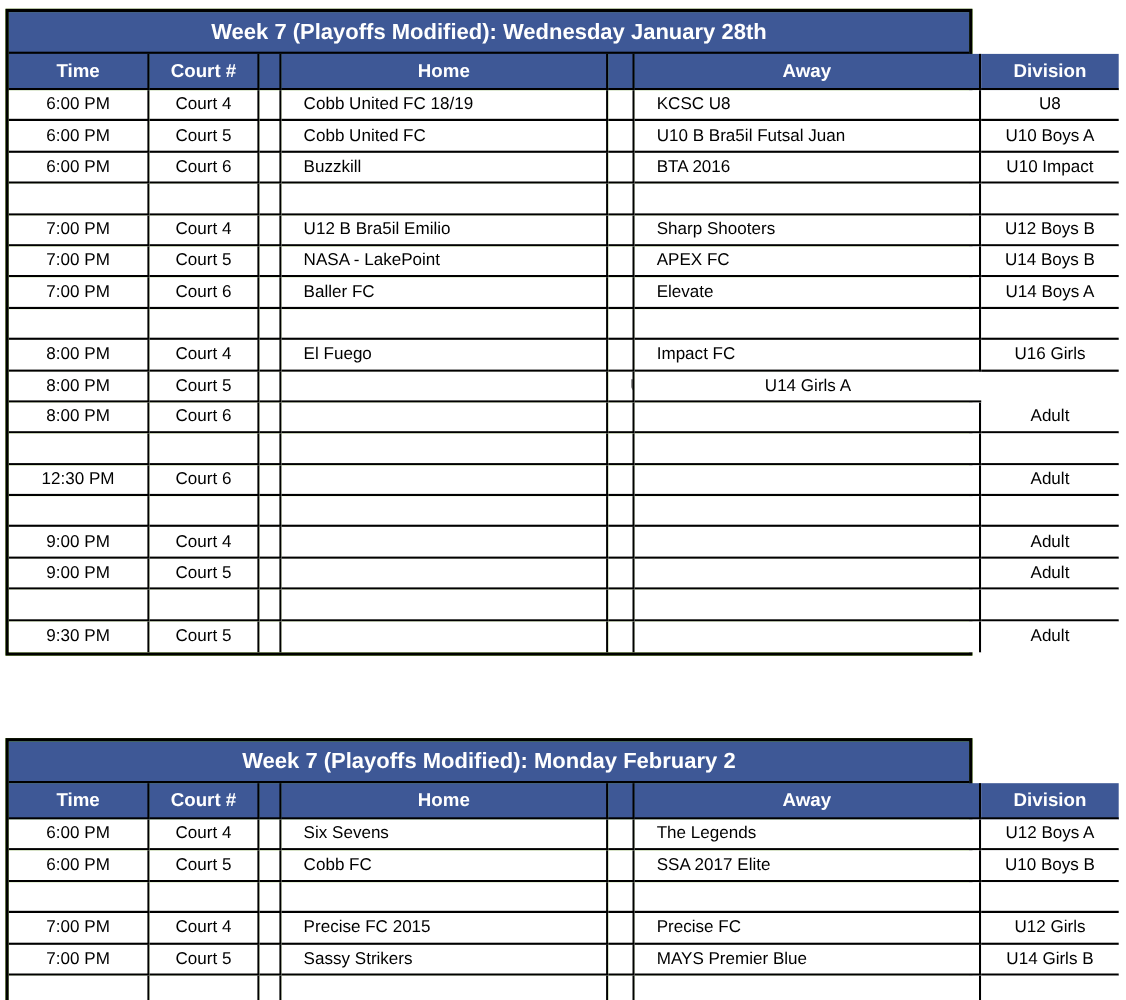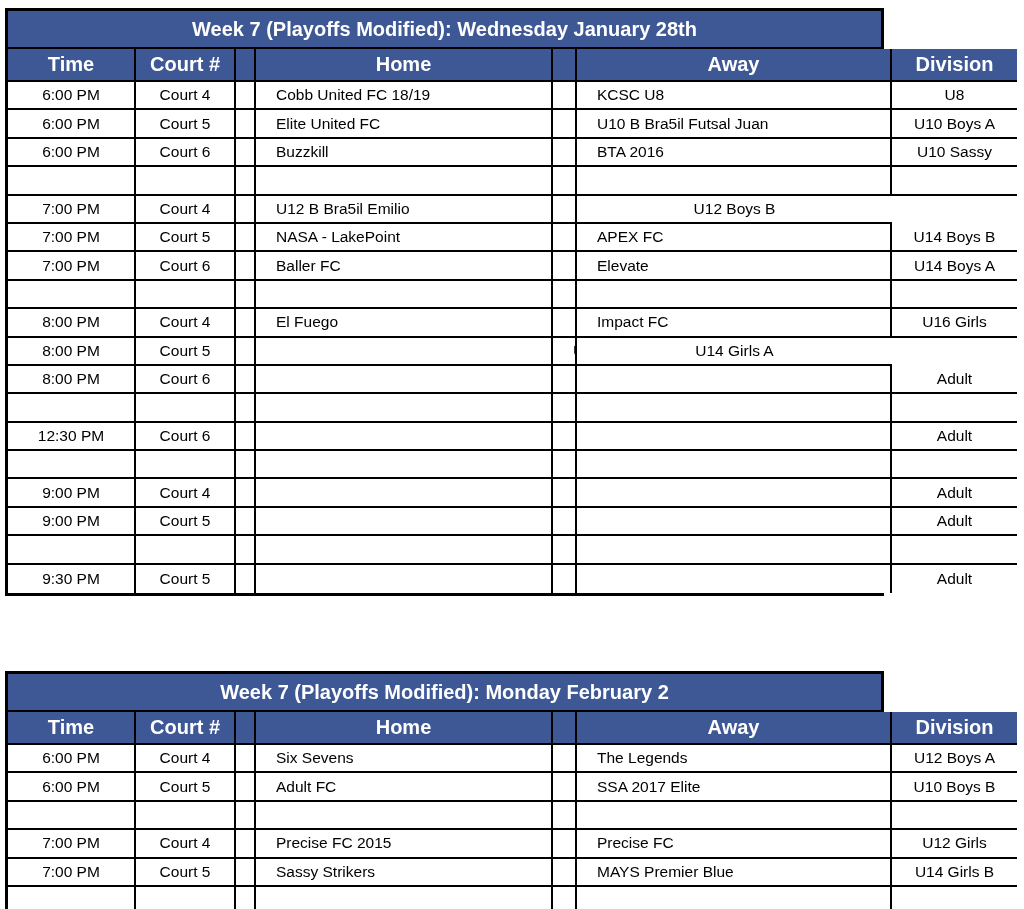--- a/index.html
+++ b/index.html
@@ -35,21 +35,21 @@
     border-bottom: 2px solid var(--border);
   }
   .hrow, .row {
     display: grid;
     grid-template-columns: 128px 100px 20px 297px 24px 315px 125px;
   }
   .hcell {
     height: 33px;
     background: var(--header-bg);
     color: var(--header-text);
-    font-size: 20px;
+    font-size: 17px;
     font-weight: bold;
     display: flex;
     align-items: center;
     justify-content: center;
     border-right: 2px solid var(--border);
     border-bottom: 2px solid var(--border);
   }
   .hcell:last-child { border-right: none; }
   .cell {
     height: 28.4px;
@@ -91,49 +91,50 @@
         <div class="cell c-sep"></div>
         <div class="cell c-home">Cobb United FC 18/19</div>
         <div class="cell c-sep"></div>
         <div class="cell c-away">KCSC U8</div>
         <div class="cell c-div">U8</div>
       </div>
       <div class="row">
         <div class="cell c-time">6:00 PM</div>
         <div class="cell c-court">Court 5</div>
         <div class="cell c-sep"></div>
-        <div class="cell c-home">Elite United FC</div>
+        <div class="cell c-home">Cobb United FC</div>
         <div class="cell c-sep"></div>
         <div class="cell c-away">U10 B Bra5il Futsal Juan</div>
         <div class="cell c-div">U10 Boys A</div>
       </div>
       <div class="row">
         <div class="cell c-time">6:00 PM</div>
         <div class="cell c-court">Court 6</div>
         <div class="cell c-sep"></div>
         <div class="cell c-home">Buzzkill</div>
         <div class="cell c-sep"></div>
         <div class="cell c-away">BTA 2016</div>
-        <div class="cell c-div">U10 Sassy</div>
+        <div class="cell c-div">U10 Impact</div>
       </div>
       <div class="row">
         <div class="cell c-time"></div>
         <div class="cell c-court"></div>
         <div class="cell c-sep"></div>
         <div class="cell c-home"></div>
         <div class="cell c-sep"></div>
         <div class="cell c-away"></div>
         <div class="cell c-div"></div>
       </div>
       <div class="row">
         <div class="cell c-time">7:00 PM</div>
         <div class="cell c-court">Court 4</div>
         <div class="cell c-sep"></div>
         <div class="cell c-home">U12 B Bra5il Emilio</div>
         <div class="cell c-sep"></div>
+        <div class="cell c-away">Sharp Shooters</div>
         <div class="cell c-div">U12 Boys B</div>
       </div>
       <div class="row">
         <div class="cell c-time">7:00 PM</div>
         <div class="cell c-court">Court 5</div>
         <div class="cell c-sep"></div>
         <div class="cell c-home">NASA - LakePoint</div>
         <div class="cell c-sep"></div>
         <div class="cell c-away">APEX FC</div>
         <div class="cell c-div">U14 Boys B</div>
@@ -266,21 +267,21 @@
         <div class="cell c-sep"></div>
         <div class="cell c-home">Six Sevens</div>
         <div class="cell c-sep"></div>
         <div class="cell c-away">The Legends</div>
         <div class="cell c-div">U12 Boys A</div>
       </div>
       <div class="row">
         <div class="cell c-time">6:00 PM</div>
         <div class="cell c-court">Court 5</div>
         <div class="cell c-sep"></div>
-        <div class="cell c-home">Adult FC</div>
+        <div class="cell c-home">Cobb FC</div>
         <div class="cell c-sep"></div>
         <div class="cell c-away">SSA 2017 Elite</div>
         <div class="cell c-div">U10 Boys B</div>
       </div>
       <div class="row">
         <div class="cell c-time"></div>
         <div class="cell c-court"></div>
         <div class="cell c-sep"></div>
         <div class="cell c-home"></div>
         <div class="cell c-sep"></div>

